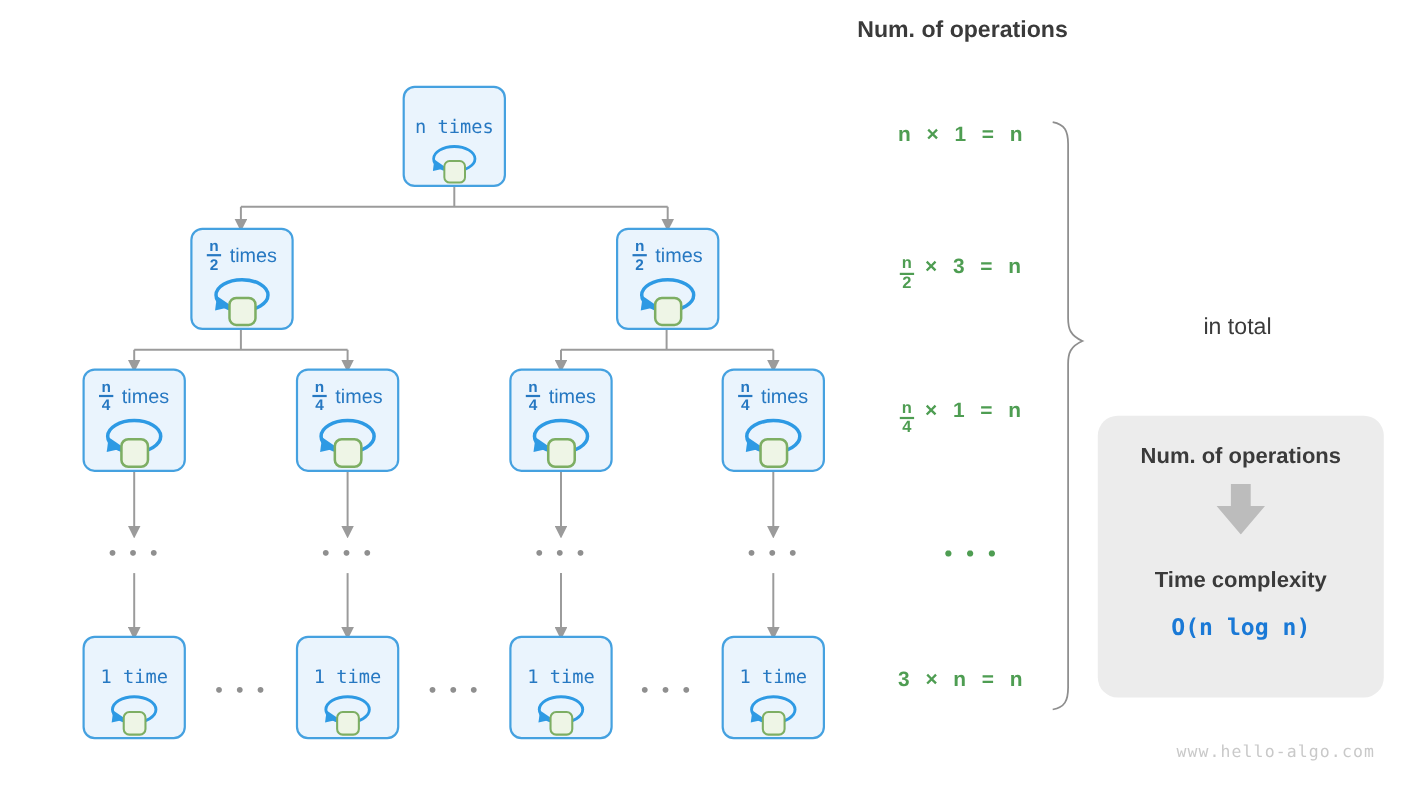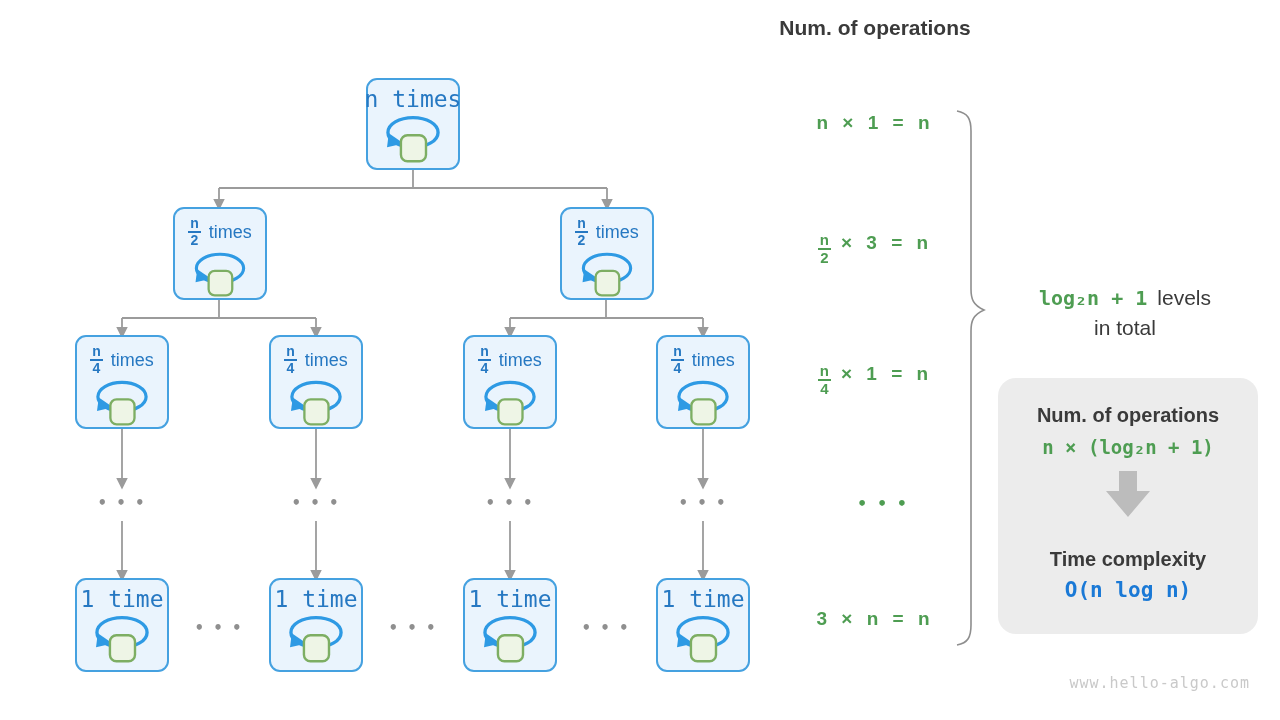--- a/index.html
+++ b/index.html
@@ -9,21 +9,21 @@
   }
   svg.canvas{position:absolute;left:0;top:0;z-index:1;}
   
   .node{
     position:absolute;width:94px;box-sizing:border-box;z-index:2;
     border:2px solid #45a1e0;border-radius:11px;background:#eaf4fd;
     display:flex;flex-direction:column;align-items:center;padding-top:7px;
   }
   .node .lbl{
     font-family:"DejaVu Sans Mono","Liberation Mono",monospace;
-    font-size:23px;line-height:24px;color:#2678c2;white-space:pre;
+    font-size:17px;line-height:24px;color:#2678c2;white-space:pre;margin-top:17px;
   }
   .fr-row{display:flex;align-items:center;gap:8px;color:#2678c2;}
   .frac{display:inline-flex;flex-direction:column;align-items:center;
         font-weight:700;font-size:14px;line-height:15px;}
   .frac .num{border-bottom:2px solid currentColor;padding:0 2px;}
   .frac .den{padding:0 2px;}
   .fr-row .word{font-size:18px;}
   .loop{margin-top:1px;}
   
   .dots{
@@ -60,21 +60,21 @@
     display:flex;flex-direction:column;align-items:center;
   }
   .panel .ptitle{margin-top:26px;font-weight:700;font-size:20px;color:#3a3a3a;}
   .panel .pformula{
     margin-top:9px;font-weight:700;font-size:19px;color:#4e9d52;
     font-family:"DejaVu Sans Mono","DejaVu Sans",monospace;
   }
   .panel .barrow{margin-top:13px;}
   .panel .ptime{margin-top:31px;font-weight:700;font-size:20px;color:#3a3a3a;}
   .panel .pcomp{
-    margin-top:7px;font-weight:700;font-size:21px;color:#1a79d6;
+    margin-top:18px;font-weight:700;font-size:21px;color:#1a79d6;
     font-family:"DejaVu Sans Mono","DejaVu Sans",monospace;
   }
   .wm{
     position:absolute;left:1055px;top:674px;width:195px;z-index:2;text-align:right;
     font-family:"DejaVu Sans Mono","Liberation Mono",monospace;
     font-size:15px;color:#c9c9c9;letter-spacing:1px;
   }
 </style>
 </head>
 <body>
@@ -257,29 +257,25 @@
       <span class="den">4</span>
     </span>
   <span class="txt">× 1 = n</span>
 </div>
 <div class="dots green" style="left:833px;top:495px;width:100px">• • •</div>
 <div class="eq" style="top:608px">
   <span class="txt">3 × n = n</span>
 </div>
 
 <div class="blabel">
-  <div>
-    <span class="green">log₂n + 1</span><span class="dark1">levels</span>
-  </div>
   <div>in total</div>
 </div>
 
 <div class="panel">
   <div class="ptitle">Num. of operations</div>
-  <div class="pformula">n × (log₂n + 1)</div>
   <svg class="barrow" width="46" height="46" viewBox="0 0 46 46">
     <polygon points="14,0 32,0 32,20 45,20 23,46 1,20 14,20" fill="#bcbcbc"></polygon>
   </svg>
   <div class="ptime">Time complexity</div>
   <div class="pcomp">O(n log n)</div>
 </div>
 
 <div class="wm">www.hello-algo.com</div>
 
 </body></html>

